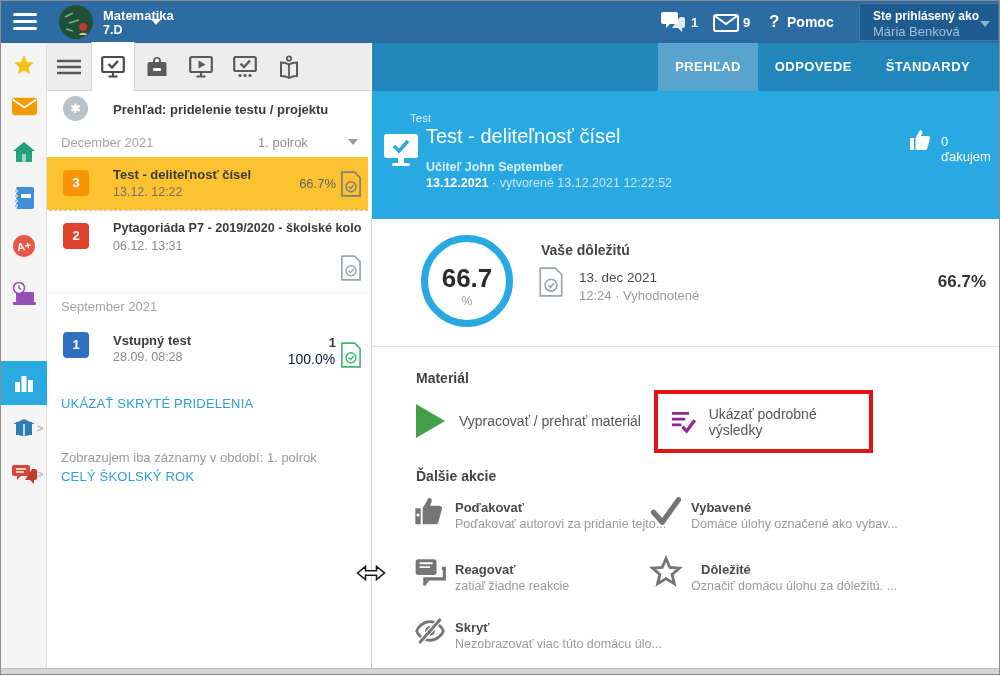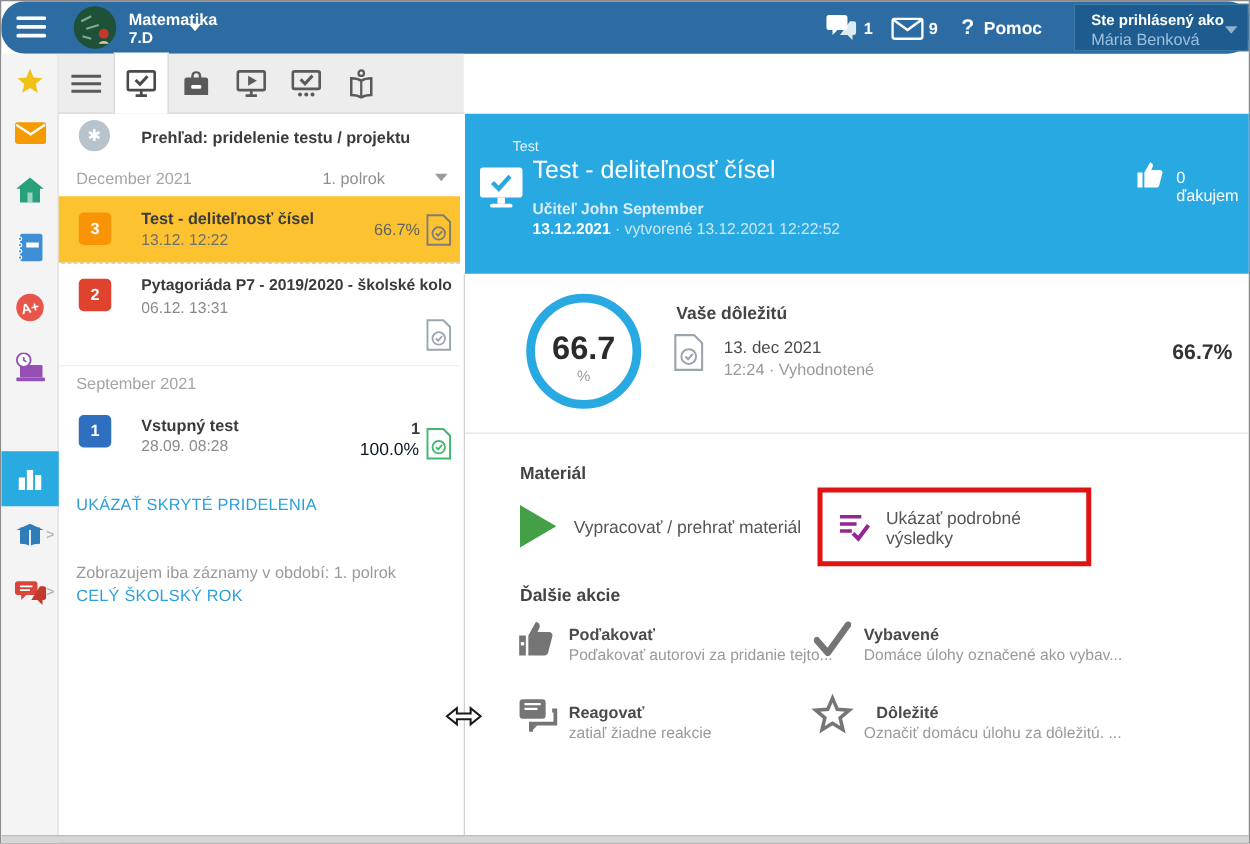--- a/index.html
+++ b/index.html
@@ -1,20 +1,20 @@
 <!DOCTYPE html>
 <html><head>
 <meta charset="utf-8">
 <style>
   html,body{margin:0;padding:0;background:#e9e9e9;font-family:"Liberation Sans",sans-serif;}
   .screen{position:relative;width:1000px;height:675px;background:#fff;border:1px solid #8c8c8c;
           box-sizing:border-box;overflow:hidden;margin:0 auto;}
   .abs{position:absolute;}
   
-  .topbar{position:absolute;left:0;top:0;width:1000px;height:42px;background:#2d6ca3;border-radius:19px;}
+  .topbar{position:absolute;left:0;top:0;width:1000px;height:42px;background:#2d6ca3;}
   .tb-txt{color:#fff;font-weight:bold;}
   .loginbox{position:absolute;left:858px;top:2px;width:140px;height:38px;background:#1e5b8f;
             border:1px solid #3d7aa8;box-sizing:border-box;}
   .caret{width:0;height:0;border-left:5px solid transparent;border-right:5px solid transparent;
          border-top:6px solid #fff;}
   
   .rail{position:absolute;left:0;top:42px;width:46px;height:633px;background:#f4f4f4;border-right:1px solid #e0e0e0;box-sizing:border-box;}
   .rail-item{position:absolute;left:0;width:46px;height:44px;display:flex;align-items:center;justify-content:center;}
   .rail-sel{background:#29abe2;}
   .rail-chev{position:absolute;left:36px;font-size:11px;color:#b5b5b5;font-weight:bold;}
@@ -255,20 +255,25 @@
         <path d="M1 1h14l6 6v20H1z" fill="#fff" stroke="#3cb96e" stroke-width="1.8"></path>
         <circle cx="11" cy="17" r="5.5" fill="none" stroke="#3cb96e" stroke-width="1.6"></circle>
         <path d="M8.5 17l2 2 3.5-4" fill="none" stroke="#3cb96e" stroke-width="1.6"></path>
       </svg>
   </div>
 
   <div class="abs bluelink" style="left:60px;top:395px">UKÁZAŤ SKRYTÉ PRIDELENIA</div>
   <div class="abs" style="left:60px;top:449px;font-size:13px;color:#9a9a9a">Zobrazujem iba záznamy v období: 1. polrok</div>
   <div class="abs bluelink" style="left:60px;top:468px">CELÝ ŠKOLSKÝ ROK</div>
 
+  <div class="rtabs">
+    <div class="rtab rtab-sel">PREHĽAD</div>
+    <div class="rtab">ODPOVEDE</div>
+    <div class="rtab">ŠTANDARDY</div>
+  </div>
 
   <div class="hero">
     <svg class="abs" style="left:11px;top:42px" width="36" height="34" viewBox="0 0 36 34">
         <rect x="1" y="1" width="34" height="24" rx="2.5" fill="#fff"></rect>
         <path d="M11 13l5 5 9-10" fill="none" stroke="#29a9e2" stroke-width="3.5"></path>
         <rect x="15" y="25" width="6" height="5" fill="#fff"></rect>
         <rect x="9" y="30" width="18" height="3" rx="1.5" fill="#fff"></rect>
       </svg>
     <div class="abs" style="left:38px;top:21px;font-size:11.5px;color:rgba(255,255,255,.85)">Test</div>
     <div class="abs" style="left:54px;top:34px;font-size:20px;color:#fff">Test - deliteľnosť čísel</div>
@@ -347,20 +352,30 @@
   </div>
 
   <div class="abs" style="left:648px;top:552px;width:260px;height:44px">
     <svg class="abs" style="left:0;top:2px" width="34" height="34" viewBox="0 0 24 24">
         <path d="M12 2.5l2.7 6.3 6.8.5-5.2 4.4 1.6 6.6-5.9-3.6-5.9 3.6 1.6-6.6-5.2-4.4 6.8-.5z" fill="none" stroke="#757575" stroke-width="2"></path>
       </svg>
     <div class="abs act-title" style="left:52px;top:9px">Dôležité</div>
     <div class="abs act-desc" style="left:42px;top:26px">Označiť domácu úlohu za dôležitú. ...</div>
   </div>
 
+  <div class="abs" style="left:413px;top:612px;width:230px;height:44px">
+    <svg class="abs" style="left:0;top:3px" width="32" height="30" viewBox="0 0 24 22">
+        <path d="M12 4c5.2 0 9.1 4 10 7-0.9 3-4.8 7-10 7S2.9 14 2 11c.9-3 4.8-7 10-7z" fill="none" stroke="#757575" stroke-width="2"></path>
+        <circle cx="12" cy="11" r="3.6" fill="#757575"></circle>
+        <path d="M4 20L20 2" stroke="#fff" stroke-width="4"></path>
+        <path d="M4 20L20 2" stroke="#757575" stroke-width="2.2"></path>
+      </svg>
+    <div class="abs act-title" style="left:41px;top:7px">Skryť</div>
+    <div class="abs act-desc" style="left:41px;top:24px">Nezobrazovať viac túto domácu úlo...</div>
+  </div>
 
   <div class="vdiv"></div>
   <svg class="abs" style="left:355px;top:562px" width="30" height="20" viewBox="0 0 30 20">
       <path d="M1.5 10l8-6.5v4.2h11V3.5l8 6.5-8 6.5v-4.2h-11v4.2z" fill="#fff" stroke="#1a1a1a" stroke-width="1.6"></path>
     </svg>
 
   <div class="bottomstrip"></div>
 </div>
 
 </body></html>

